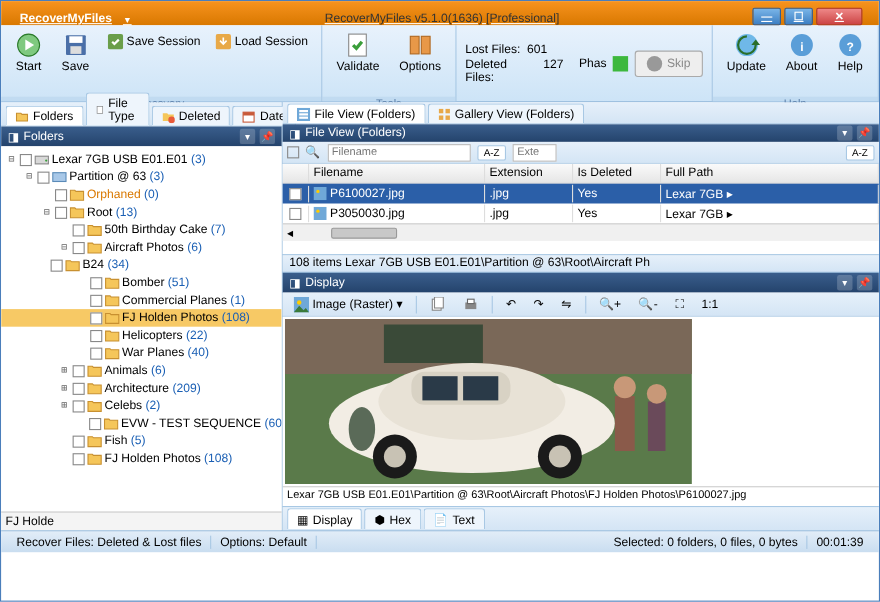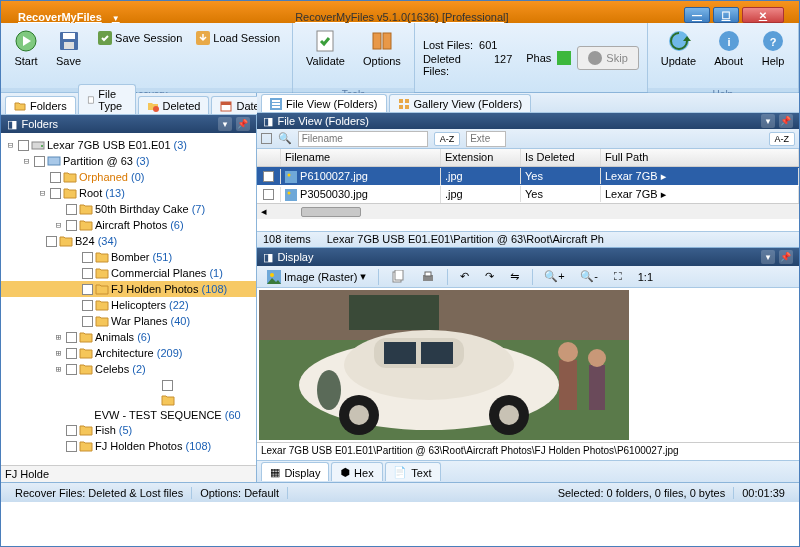--- a/index.html
+++ b/index.html
@@ -54,21 +54,21 @@
 .azbtn { padding:1px 5px; border:1px solid #a8c8e4; border-radius:2px; background:#fff; font-size:9px; cursor:pointer;}
 .filelist { height:90px; display:flex; flex-direction:column; background:#fff; }
 .flhdr { display:flex; background:linear-gradient(#fafafa,#e6e6e6); border-bottom:1px solid #ccc; height:18px; }
 .flhdr > div, .flrow > div { padding:2px 4px; border-right:1px solid #ddd; overflow:hidden; }
 .c0{width:24px} .c1{width:160px} .c2{width:80px} .c3{width:80px} .c4{flex:1}
 .flrow { display:flex; height:18px; align-items:center; cursor:pointer; }
 .flrow.sel { background:#2b5fa8; color:#fff; }
 .flrow .cb { margin:0 2px;}
 .flscroll { height:16px; background:#f0f0f0; border-top:1px solid #ccc; display:flex; align-items:center;}
 .flscroll .thumb { width:60px; height:10px; background:#c8c8c8; border:1px solid #999; margin-left:30px; border-radius:2px;}
-.flstatus { height:18px; background:linear-gradient(#e6f0fa,#d4e5f5); border-top:1px solid #a8c8e4; display:flex; align-items:center; padding:0 6px; gap:16px; font-size:10px; }
+.flstatus { height:18px; background:linear-gradient(#e6f0fa,#d4e5f5); border-top:1px solid #a8c8e4; display:flex; align-items:center; padding:0 6px; gap:3px; font-size:10px; }
 .display { flex:1; display:flex; flex-direction:column; border-top:1px solid #8bb4d9; }
 .disptb { height:22px; background:linear-gradient(#e6f0fa,#d4e5f5); border-bottom:1px solid #a8c8e4; display:flex; align-items:center; padding:0 4px; gap:4px; }
 .dbtn { padding:2px 5px; border:1px solid transparent; border-radius:2px; cursor:pointer; display:flex; align-items:center; gap:3px;}
 .sep { width:1px; height:16px; background:#a8c8e4; margin:0 2px;}
 .preview { flex:1; background:#fff; display:flex; align-items:flex-start; justify-content:flex-start; overflow:hidden; padding:2px;}
 .carimg { width:370px; height:150px; }
 .pathbar { height:18px; background:#fff; border-top:1px solid #ccc; padding:2px 4px; font-size:10px; overflow:hidden; white-space:nowrap;}
 .disptabs { height:22px; background:linear-gradient(#e6f0fa,#d4e5f5); border-top:1px solid #a8c8e4; display:flex; align-items:center; padding:0 4px; gap:2px;}
 .statusbar { height:20px; background:linear-gradient(#e2edf8,#c9ddf0); border-top:1px solid #8bb4d9; display:flex; align-items:center; padding:0 6px; font-size:10px; }
 .statusbar > div { padding:0 8px; border-right:1px solid #a8c8e4; }
@@ -348,21 +348,21 @@
     <span class="tlabel ">Architecture <span class="cnt">(209)</span></span>
         </div>
         <div class="tnode" style="padding-left: 52px;">
           <span class="tw">⊞</span>
     <div class="cb"></div>
     <svg class="fic" viewBox="0 0 14 14">
             <path d="M1 3h4l1 1h7v8H1z" fill="#f5c65a" stroke="#c89030"></path>
           </svg>
     <span class="tlabel ">Celebs <span class="cnt">(2)</span></span>
         </div>
-        <div class="tnode" style="padding-left: 78px; flex-direction: column;">
+        <div class="tnode" style="padding-left: 78px;">
           <span class="tw"></span>
     <div class="cb"></div>
     <svg class="fic" viewBox="0 0 14 14">
             <path d="M1 3h4l1 1h7v8H1z" fill="#f5c65a" stroke="#c89030"></path>
           </svg>
     <span class="tlabel ">EVW - TEST SEQUENCE <span class="cnt">(60</span></span>
         </div>
         <div class="tnode" style="padding-left: 52px;">
           <span class="tw"></span>
     <div class="cb"></div>

